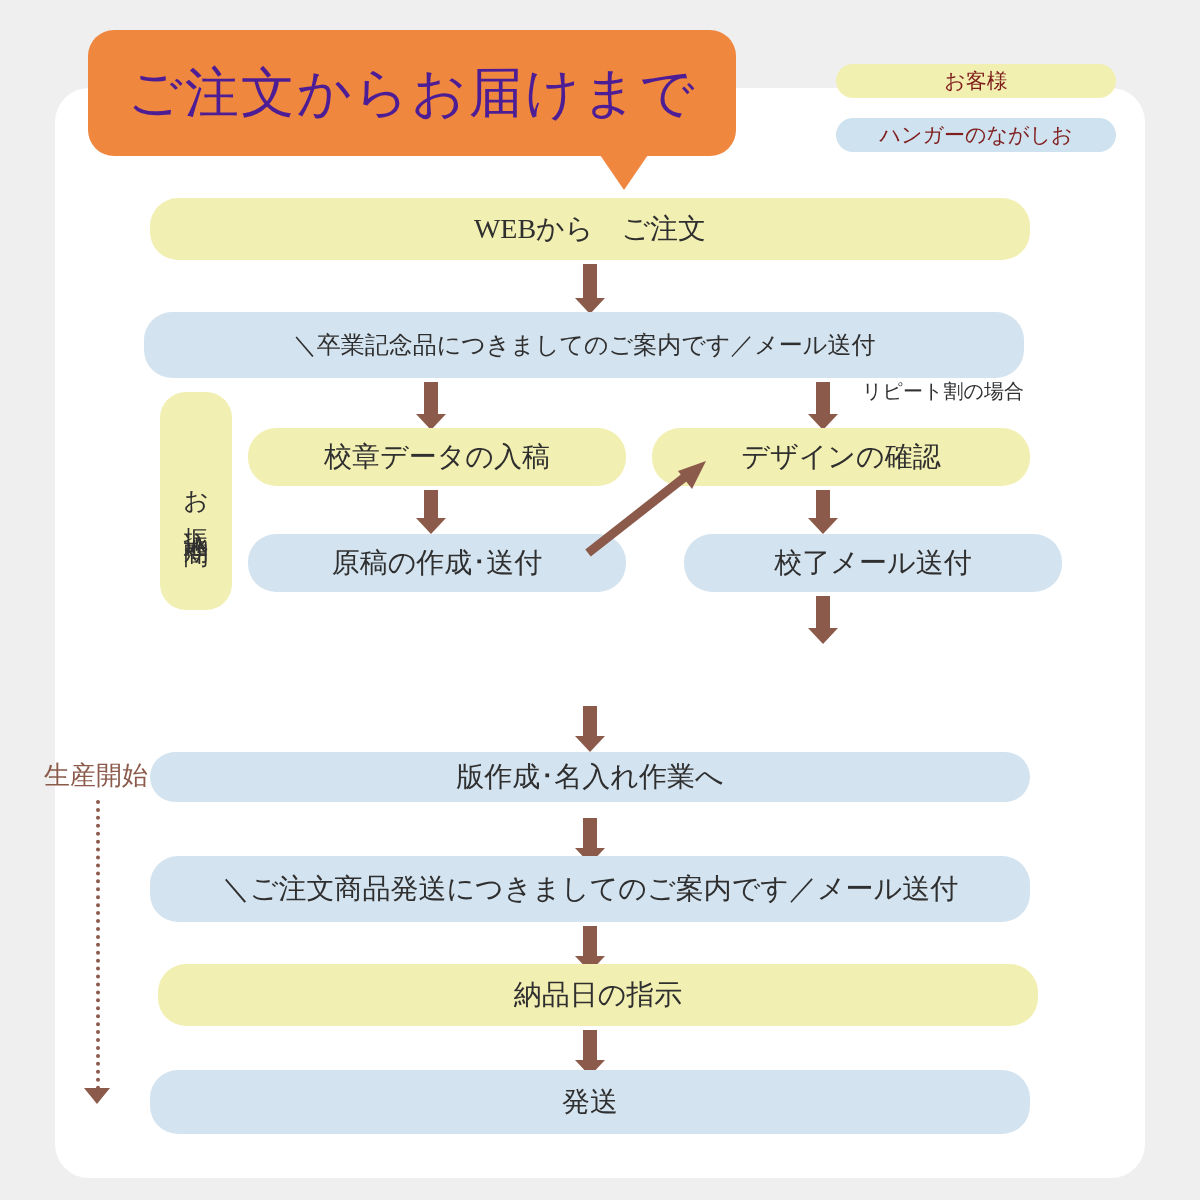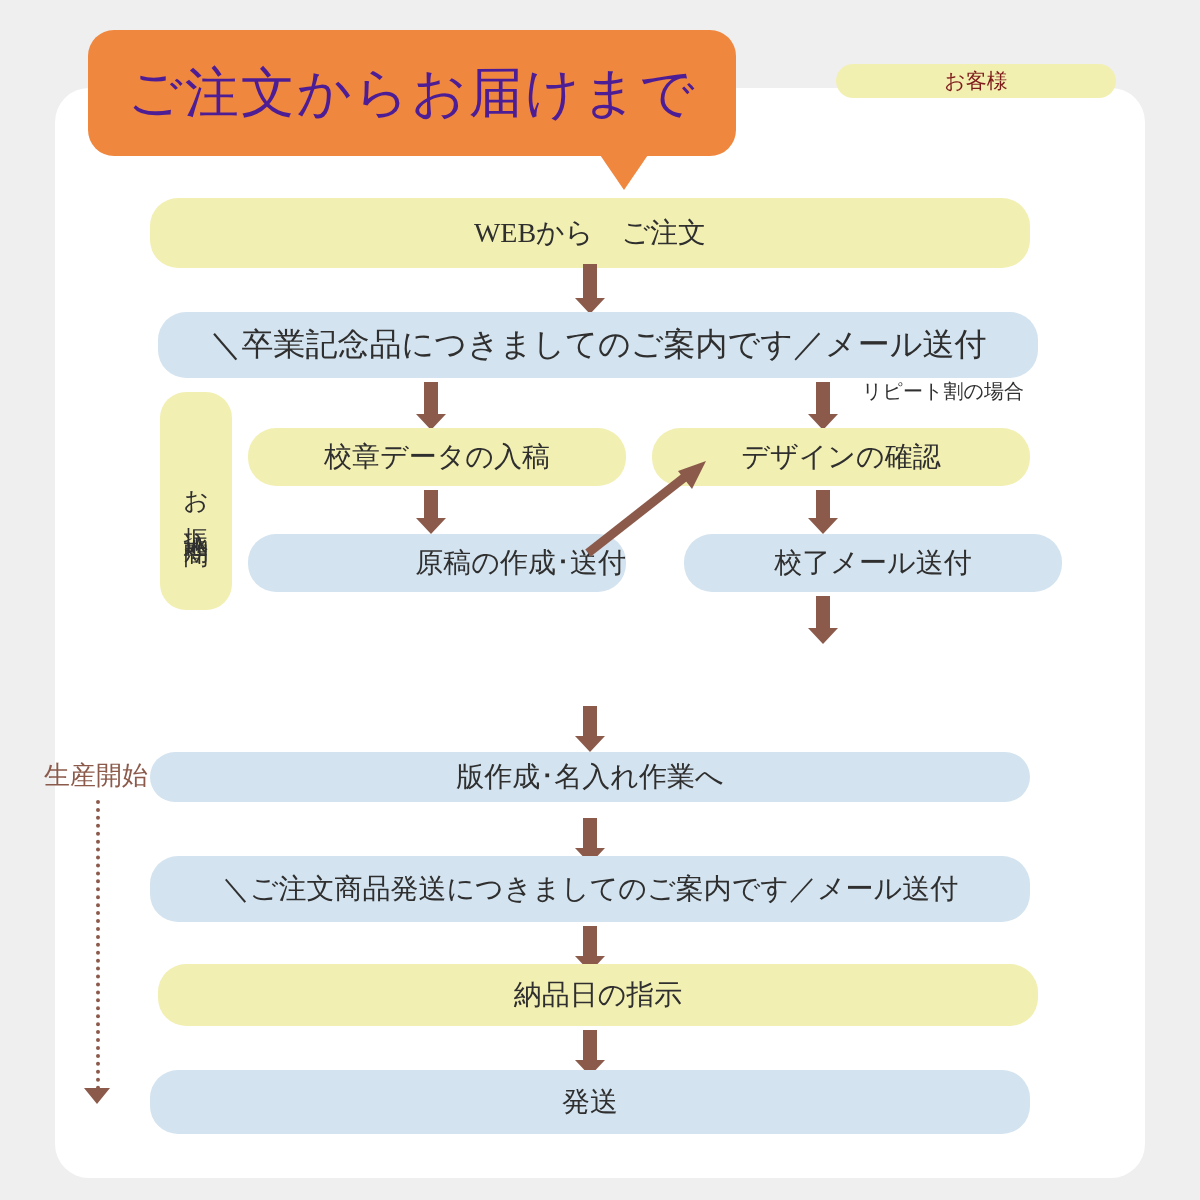--- a/index.html
+++ b/index.html
@@ -176,27 +176,30 @@
   <div id="card"></div>
 
   <div id="title-bubble">
     <div class="title-text">ご注文からお届けまで</div>
   </div>
   <div id="title-tail"></div>
 
   <div class="legend-chip" id="legend-customer">
     <span>お客様</span>
   </div>
-
-  <div class="bar yellow" style="left:150px; top:198px; width:880px; height:70px; font-size:28px;">
+  <div class="legend-chip" id="legend-shop">
+    <span>ハンガーのながしお</span>
+  </div>
+
+  <div class="bar yellow" style="left:150px; top:198px; width:880px; height:62px; font-size:28px;">
     <span>WEBから　ご注文</span>
   </div>
   <div class="arrow" style="left:583px; top:264px; height:36px;"></div>
 
-  <div class="bar blue" style="left:158px; top:312px; width:880px; height:66px; font-size:32px;">
+  <div class="bar blue" style="left:144px; top:312px; width:880px; height:66px; font-size:24px;">
     <span>＼卒業記念品につきましてのご案内です／メール送付</span>
   </div>
 
   <div class="arrow" style="left:424px; top:382px; height:34px;"></div>
   <div class="arrow" style="left:816px; top:382px; height:34px;"></div>
   <div class="side-note" style="left:862px; top:378px;">リピート割の場合</div>
 
   <div id="payment-period">
     <div class="vlabel">お振込期間</div>
   </div>
@@ -204,21 +207,21 @@
   <div class="bar yellow" style="left:248px; top:428px; width:378px; height:58px; font-size:28px;">
     <span>校章データの入稿</span>
   </div>
   <div class="bar yellow" style="left:652px; top:428px; width:378px; height:58px; font-size:28px;">
     <span>デザインの確認</span>
   </div>
 
   <div class="arrow" style="left:424px; top:490px; height:30px;"></div>
   <div class="arrow" style="left:816px; top:490px; height:30px;"></div>
 
-  <div class="bar blue" style="left:248px; top:534px; width:378px; height:58px; font-size:28px;justify-content:flex-end;">
+  <div class="bar blue" style="left:248px; top:534px; width:378px; height:58px; font-size:28px;">
     <span>原稿の作成･送付</span>
   </div>
   <div class="bar blue" style="left:684px; top:534px; width:378px; height:58px; font-size:28px;">
     <span>校了メール送付</span>
   </div>
 
   <svg id="diag-arrow" viewBox="0 0 130 105">
     <line x1="8" y1="98" x2="110" y2="18" stroke="#8b5a4a" stroke-width="9"></line>
     <polygon points="126,6 98,16 112,34" fill="#8b5a4a"></polygon>
   </svg>

